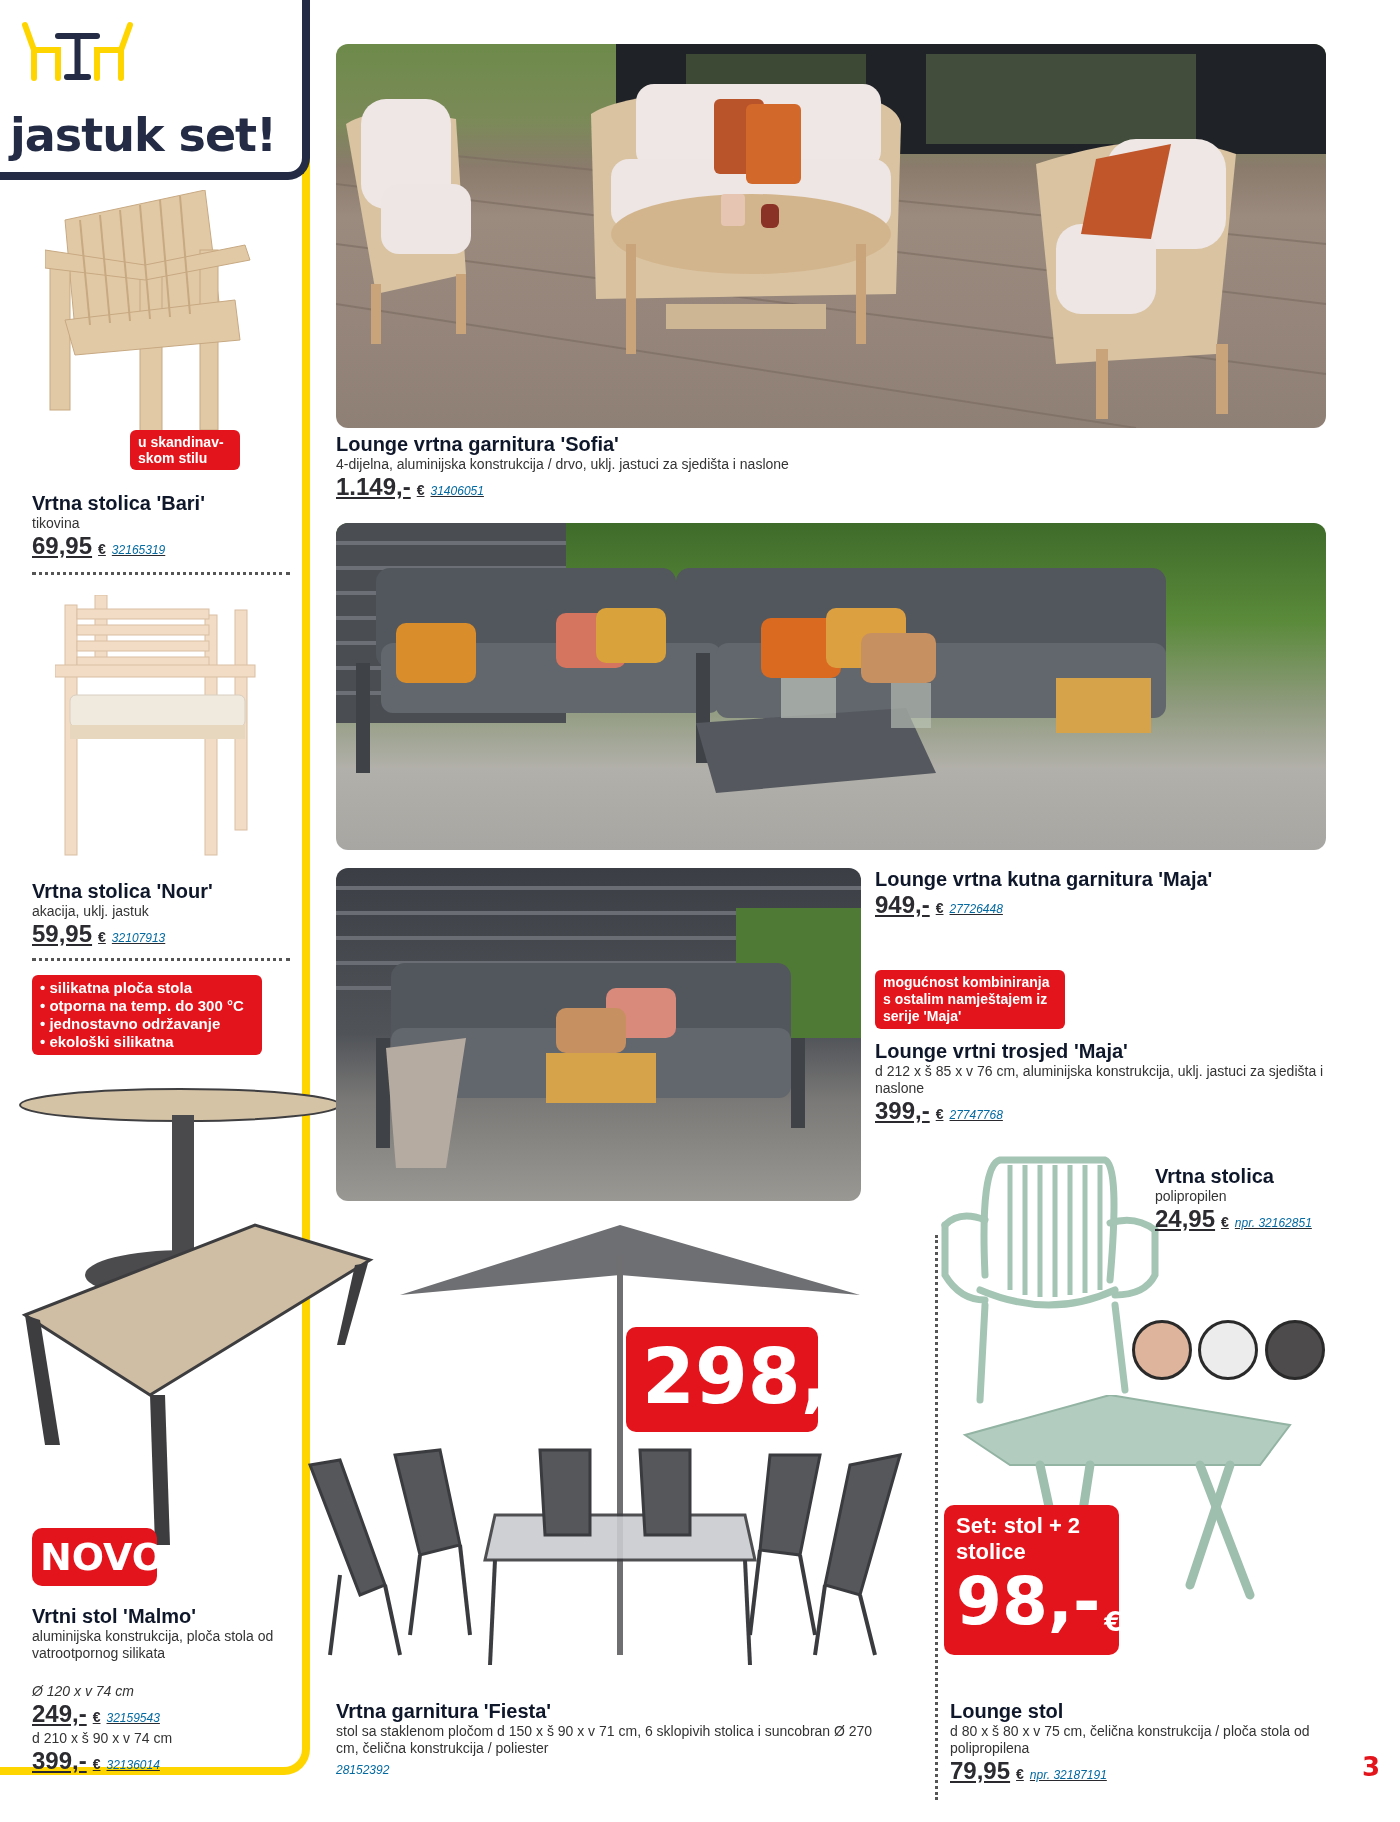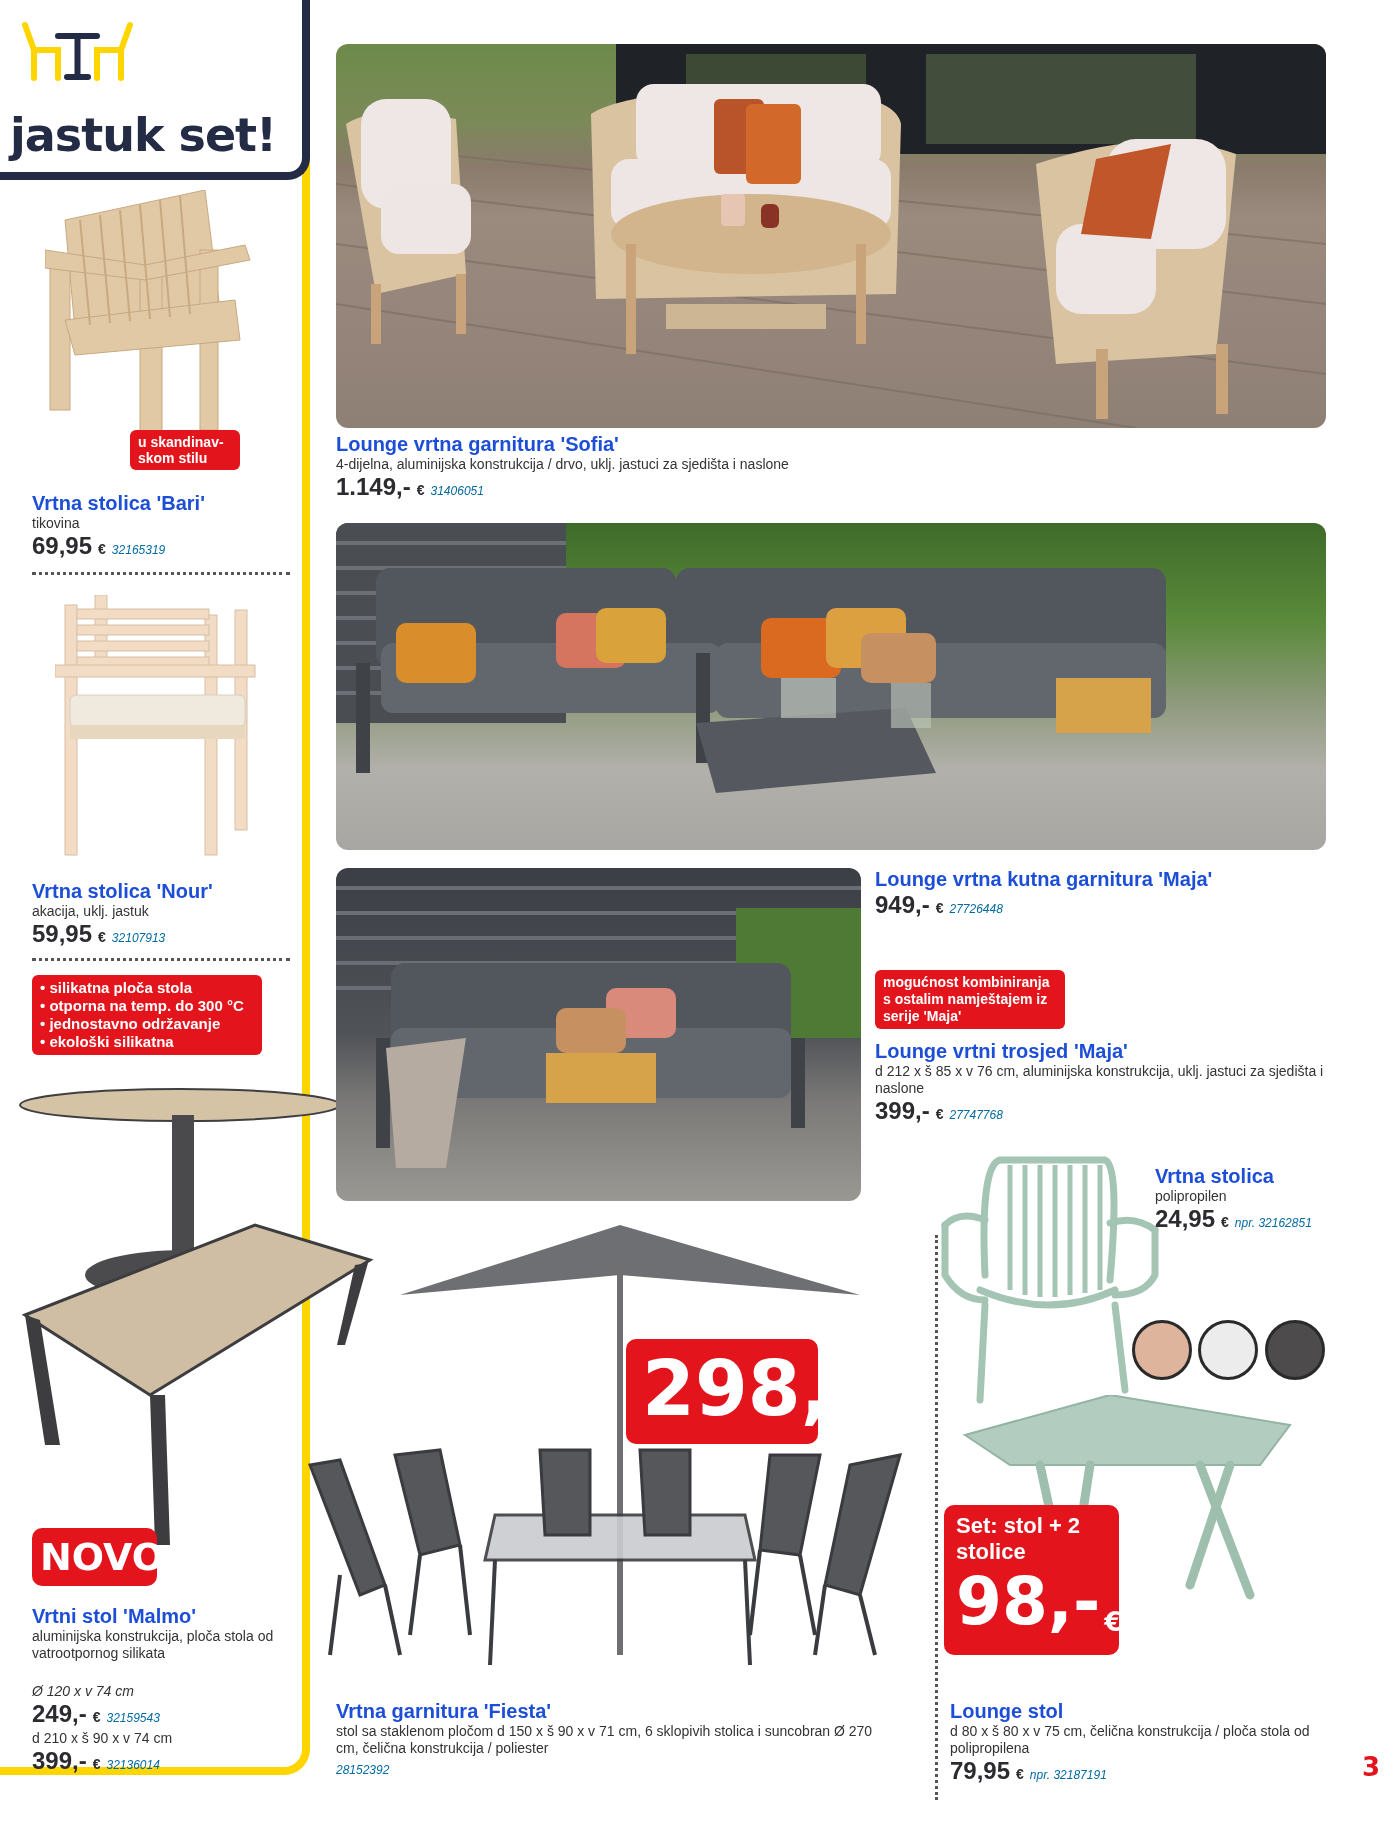--- a/index.html
+++ b/index.html
@@ -17,23 +17,23 @@
     position: absolute; left: -20px; top: -20px; width: 330px; height: 200px;
     border: 8px solid #232b45; border-left: none; border-top: none;
     border-radius: 0 0 22px 0; background: #fff;
   }
   .logo-title {
     position: absolute; left: 10px; top: 108px;
     font-family: "DejaVu Sans", sans-serif; font-weight: bold; font-size: 46px;
     color: #232b45; letter-spacing: -1px;
   }
 
-  .prod-title { font-weight: bold; font-size: 20px; color: #1d4ed8; white-space: nowrap; }
+  .prod-title { font-weight: bold; font-size: 20px; color: #0f172a; white-space: nowrap; }
   .prod-desc { font-size: 14px; color: #333; line-height: 17px; }
-  .price-line { display: flex; align-items: baseline; gap: 6px; white-space: nowrap; }
+  .price-line { display: flex; align-items: baseline; gap: 6px; white-space: nowrap; text-decoration: underline; }
   .price { font-weight: bold; font-size: 24px; color: #2b2b30; }
   .euro { font-weight: bold; font-size: 14px; color: #2b2b30; }
   .code { font-style: italic; font-size: 12px; color: #0369a1; }
 
   .red-tag {
     position: absolute; background: #e3141b; color: #fff; border-radius: 6px;
     font-weight: bold; font-size: 15px; line-height: 17px; padding: 4px 8px;
   }
 
   .dotted-sep { position: absolute; height: 0; border-top: 3px dotted #555; }
@@ -370,21 +370,21 @@
       <path d="M85 370 L100 440"></path>
     <path d="M120 340 L110 420"></path>
       <path d="M160 330 L170 420"></path>
     <path d="M460 335 L450 420"></path>
       <path d="M500 340 L515 420"></path>
     <path d="M525 370 L515 440"></path>
       <path d="M560 380 L575 440"></path>
   </g>
 </svg>
 
-<div class="big-price" style="left:626px;top:1327px;width:192px;height:105px;display:flex;align-items:flex-end;padding:0 14px 10px 16px;margin-top:12px;">
+<div class="big-price" style="left:626px;top:1327px;width:192px;height:105px;display:flex;align-items:flex-end;padding:0 14px 10px 16px;">
   <span style="font-size:76px;line-height:90px;">298,-</span>
   <span style="font-size:26px;line-height:34px;margin-left:4px;">€</span>
 </div>
 
 <div class="abs" style="left:336px;top:1700px;width:560px;">
   <div class="prod-title">Vrtna garnitura 'Fiesta'</div>
   <div class="prod-desc">stol sa staklenom pločom d 150 x š 90 x v 71 cm, 6 sklopivih stolica i suncobran Ø 270 cm, čelična konstrukcija / poliester</div>
   <div class="code" style="margin-top:6px;">28152392</div>
 </div>
 

